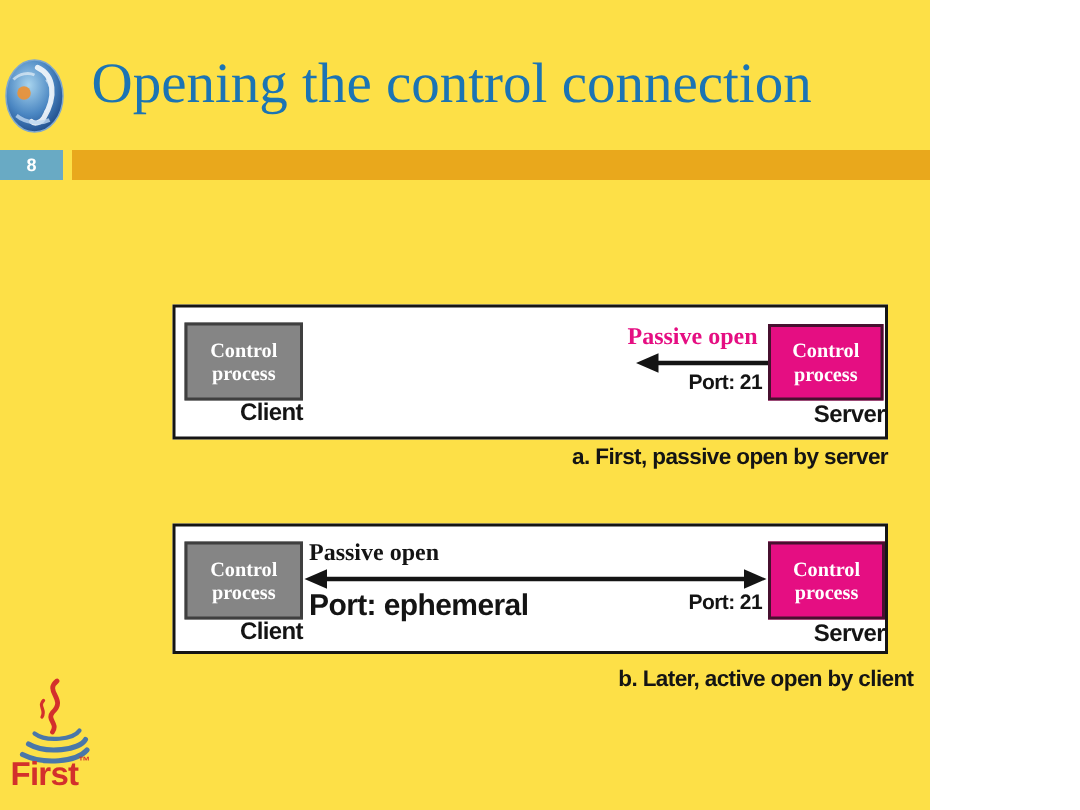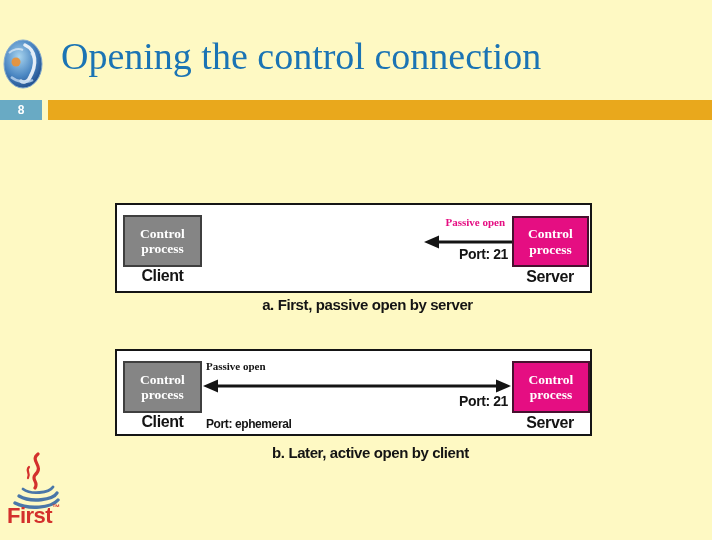--- a/index.html
+++ b/index.html
@@ -1,16 +1,16 @@
 <!DOCTYPE html>
 <html><head>
 <meta charset="utf-8">
 <style>
   html,body{margin:0;padding:0;background:#fff;}
-  .slide{position:relative;width:712px;height:540px;background:#fef9c3;overflow:hidden;
+  .slide{position:relative;width:620px;height:540px;background:#fde047;overflow:hidden;
          font-family:"Liberation Sans",sans-serif;}
   .title{position:absolute;left:61px;top:36px;width:600px;
          font-family:"Liberation Serif",serif;font-size:38px;line-height:1.1;
          color:#1b74b4;white-space:nowrap;}
   .slide-num{position:absolute;left:0;top:100px;width:42px;height:20px;background:#69aac4;
              color:#ffffff;font-size:12px;font-weight:bold;display:flex;align-items:center;
              justify-content:center;}
   .gold-bar{position:absolute;left:48px;top:100px;width:672px;height:20px;background:#e9a81c;}
   .globe{position:absolute;left:3px;top:39px;width:40px;height:50px;}
   .panel{position:absolute;left:115px;width:477px;border:2px solid #151515;background:#fff;
@@ -18,23 +18,23 @@
   .panel-a{top:203px;height:90px;}
   .panel-b{top:349px;height:87px;}
   .box{position:absolute;display:flex;align-items:center;justify-content:center;text-align:center;
        color:#ffffff;font-family:"Liberation Serif",serif;font-weight:bold;font-size:13.5px;
        line-height:1.12;border:2px solid #3c3c3c;box-sizing:border-box;padding:0 4px;}
   .box-gray{background:#858585;border-color:#3f3f3f;}
   .box-magenta{background:#e50e82;border-color:#47102f;}
   .fig-sans{position:absolute;font-family:"Liberation Sans",sans-serif;letter-spacing:-0.4px;
             color:#141414;font-size:15px;white-space:nowrap;font-weight:bold;}
   .fig-serif{position:absolute;font-family:"Liberation Serif",serif;font-weight:bold;
-             color:#141414;font-size:11px;white-space:nowrap;}
+             color:#141414;font-size:16px;white-space:nowrap;}
   .magenta-text{color:#e50e82;}
-  .center{text-align:center;}
+  .center{text-align:right;}
   .right{text-align:right;}
   .arrow-svg{position:absolute;overflow:visible;}
   .java{position:absolute;left:6px;top:452px;width:54px;height:58px;}
   .java-word{position:absolute;left:7px;top:503px;color:#d3302c;font-weight:bold;
              font-size:22px;letter-spacing:-0.5px;font-family:"Liberation Sans",sans-serif;}
   .java-tm{font-size:8px;vertical-align:top;color:#d3302c;}
 </style>
 </head>
 <body>
 
@@ -70,36 +70,36 @@
   <svg class="arrow-svg" style="left:423px;top:234px;" width="89" height="16" viewBox="0 0 89 16">
     <line x1="13" y1="8" x2="89" y2="8" stroke="#141414" stroke-width="3"></line>
     <polygon points="1,8 16,1.5 16,14.5" fill="#141414"></polygon>
   </svg>
 
   <div class="fig-sans right" style="left:428px;top:246px;width:80px;font-size:14px;">Port: 21</div>
 
   <div class="box box-magenta" style="left:512px;top:216px;width:77px;height:51px;">Control process</div>
   <div class="fig-sans center" style="left:510px;top:268px;width:80px;font-size:16px;">Server</div>
 
-  <div class="fig-sans center" style="left:129px;top:296px;width:477px;">a. First, passive open by server</div>
+  <div class="fig-sans center" style="left:115px;top:296px;width:477px;">a. First, passive open by server</div>
 
   <div class="panel panel-b"></div>
 
   <div class="box box-gray" style="left:123px;top:361px;width:79px;height:52px;">Control process</div>
   <div class="fig-sans center" style="left:123px;top:413px;width:79px;font-size:16px;">Client</div>
 
   <div class="fig-serif" style="left:206px;top:360px;">Passive open</div>
 
   <svg class="arrow-svg" style="left:202px;top:378px;" width="310" height="16" viewBox="0 0 310 16">
     <line x1="13" y1="8" x2="297" y2="8" stroke="#141414" stroke-width="3"></line>
     <polygon points="1,8 16,1.5 16,14.5" fill="#141414"></polygon>
     <polygon points="309,8 294,1.5 294,14.5" fill="#141414"></polygon>
   </svg>
 
-  <div class="fig-sans" style="left:206px;top:393px;font-size:12px;margin-top:24px;">Port: ephemeral</div>
+  <div class="fig-sans" style="left:206px;top:393px;font-size:20px;">Port: ephemeral</div>
   <div class="fig-sans right" style="left:428px;top:393px;width:80px;font-size:14px;">Port: 21</div>
 
   <div class="box box-magenta" style="left:512px;top:361px;width:78px;height:52px;">Control process</div>
   <div class="fig-sans center" style="left:510px;top:414px;width:80px;font-size:16px;">Server</div>
 
   <div class="fig-sans center" style="left:132px;top:444px;width:477px;">b. Later, active open by client</div>
 
   <svg class="java" viewBox="0 0 54 58">
     <path d="M32,2 C23,9 39,14 29,23 C25,28 33,30 29,36" fill="none" stroke="#d3302c" stroke-width="3.2" stroke-linecap="round"></path>
     <path d="M23,15 C19,19 25,21 22,26" fill="none" stroke="#d3302c" stroke-width="2.2" stroke-linecap="round"></path>

